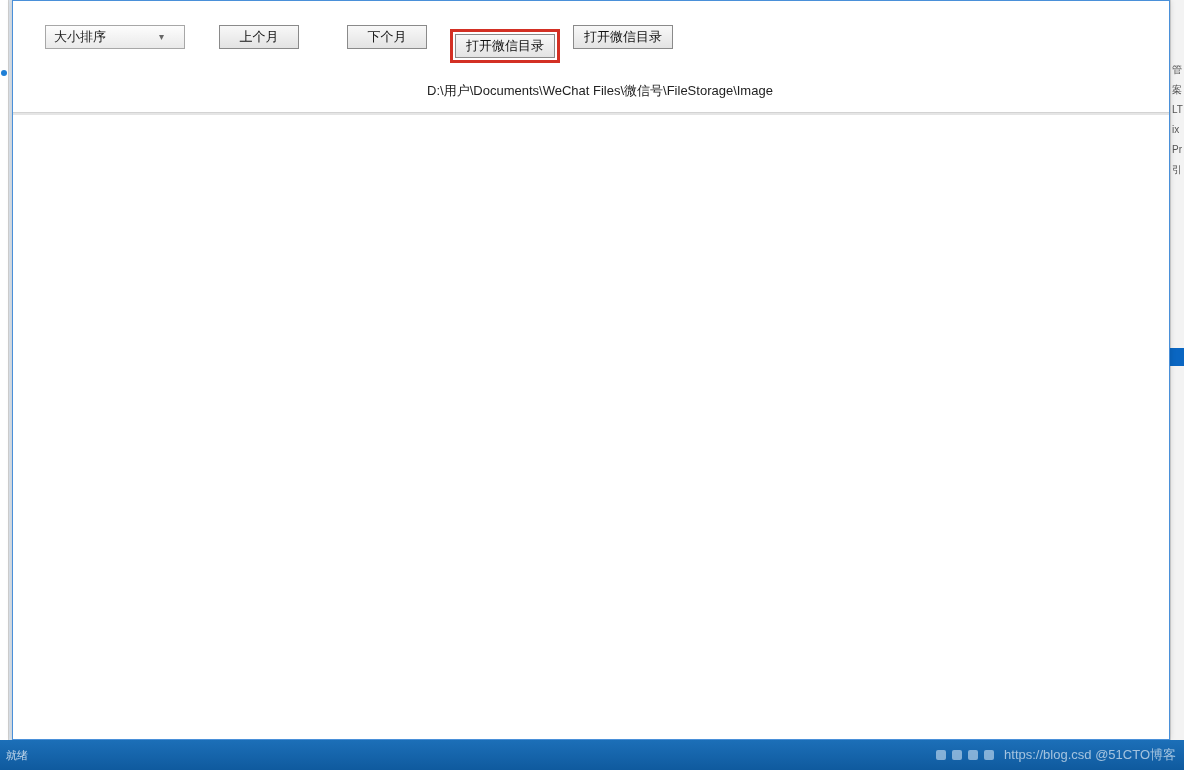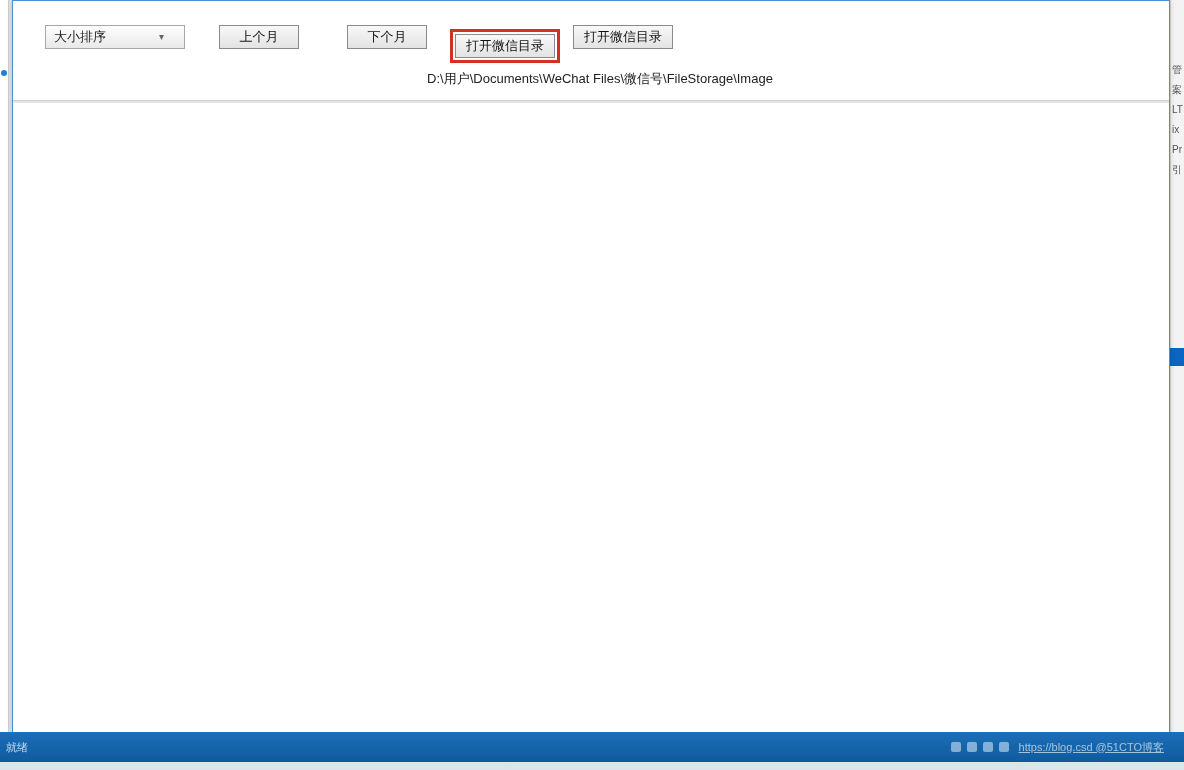--- a/index.html
+++ b/index.html
@@ -118,21 +118,21 @@
     color: #111;
     font-size: 13px;
     box-sizing: border-box;
   }
   .highlight-red {
     outline: 3px solid #d33024;
     outline-offset: 2px;
     margin-top: 19px;
   }
   .path-line {
-    margin-top: 12px;
+    margin-top: 24px;
     text-align: center;
     font-size: 13px;
     color: #222;
   }
   .separator {
     height: 2px;
     background: #e5e5e5;
     border-top: 1px solid #d3d3d3;
     margin-top: 6px;
   }
@@ -155,37 +155,36 @@
   }
   .bg-panel div { padding-left: 1px; white-space: nowrap; }
   .bg-blue {
     position: absolute;
     right: 0; top: 348px; width: 14px; height: 18px;
     background: #0a66c2;
   }
   
   .taskbar {
     position: absolute;
-    left: 0; bottom: 8px; width: 1184px; height: 30px;
+    left: 0; bottom: 0; width: 1184px; height: 30px;
     background: linear-gradient(#1c6fb8,#0f5a9e);
     display: flex;
     align-items: center;
     color: #dfeaf4;
     font-size: 11px;
   }
   .taskbar .tb-left {
     padding-left: 6px;
     opacity: 0.85;
   }
   .taskbar .tb-spacer { flex: 1; }
   .taskbar .tb-right {
-    padding-right: 20px;
+    padding-right: 8px;
     opacity: 0.7;
-    font-size: 11px;
-    text-decoration: underline;
+    font-size: 13px;
   }
   .tray-icons {
     display:flex; gap:6px; align-items:center; margin-right:10px;
     opacity:0.6;
   }
   .tray-icons span {
     width:10px; height:10px; background:#cfe3f5; border-radius:2px; display:inline-block;
   }
   .watermark {
     position:absolute;

